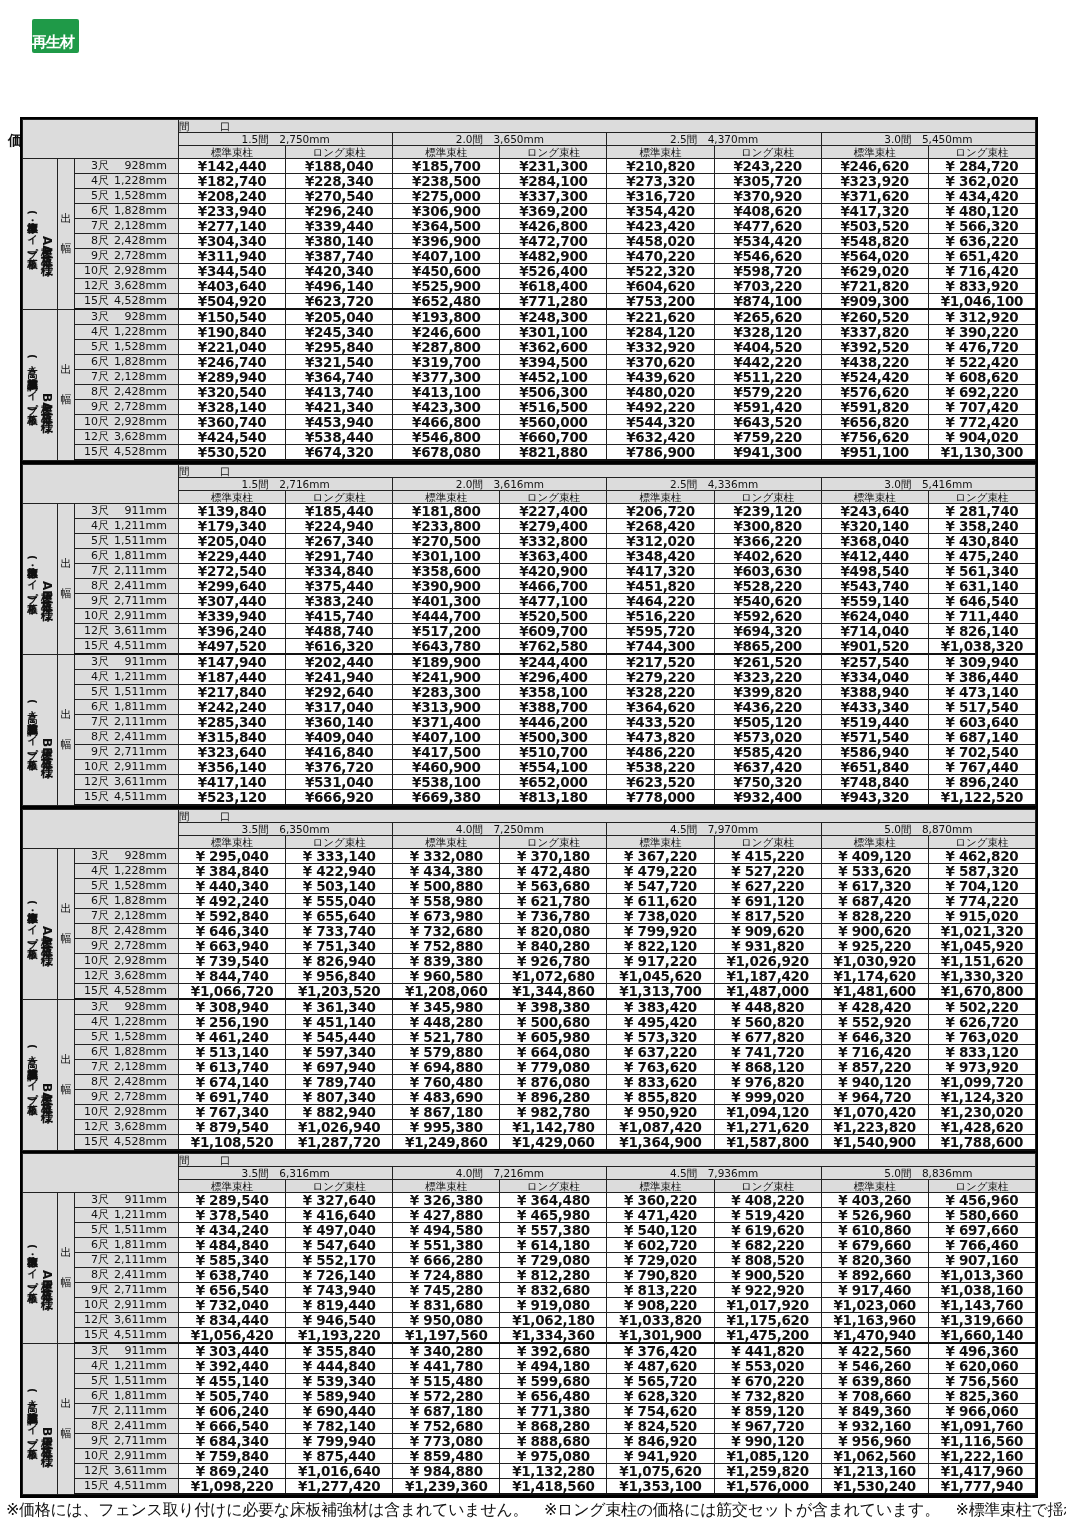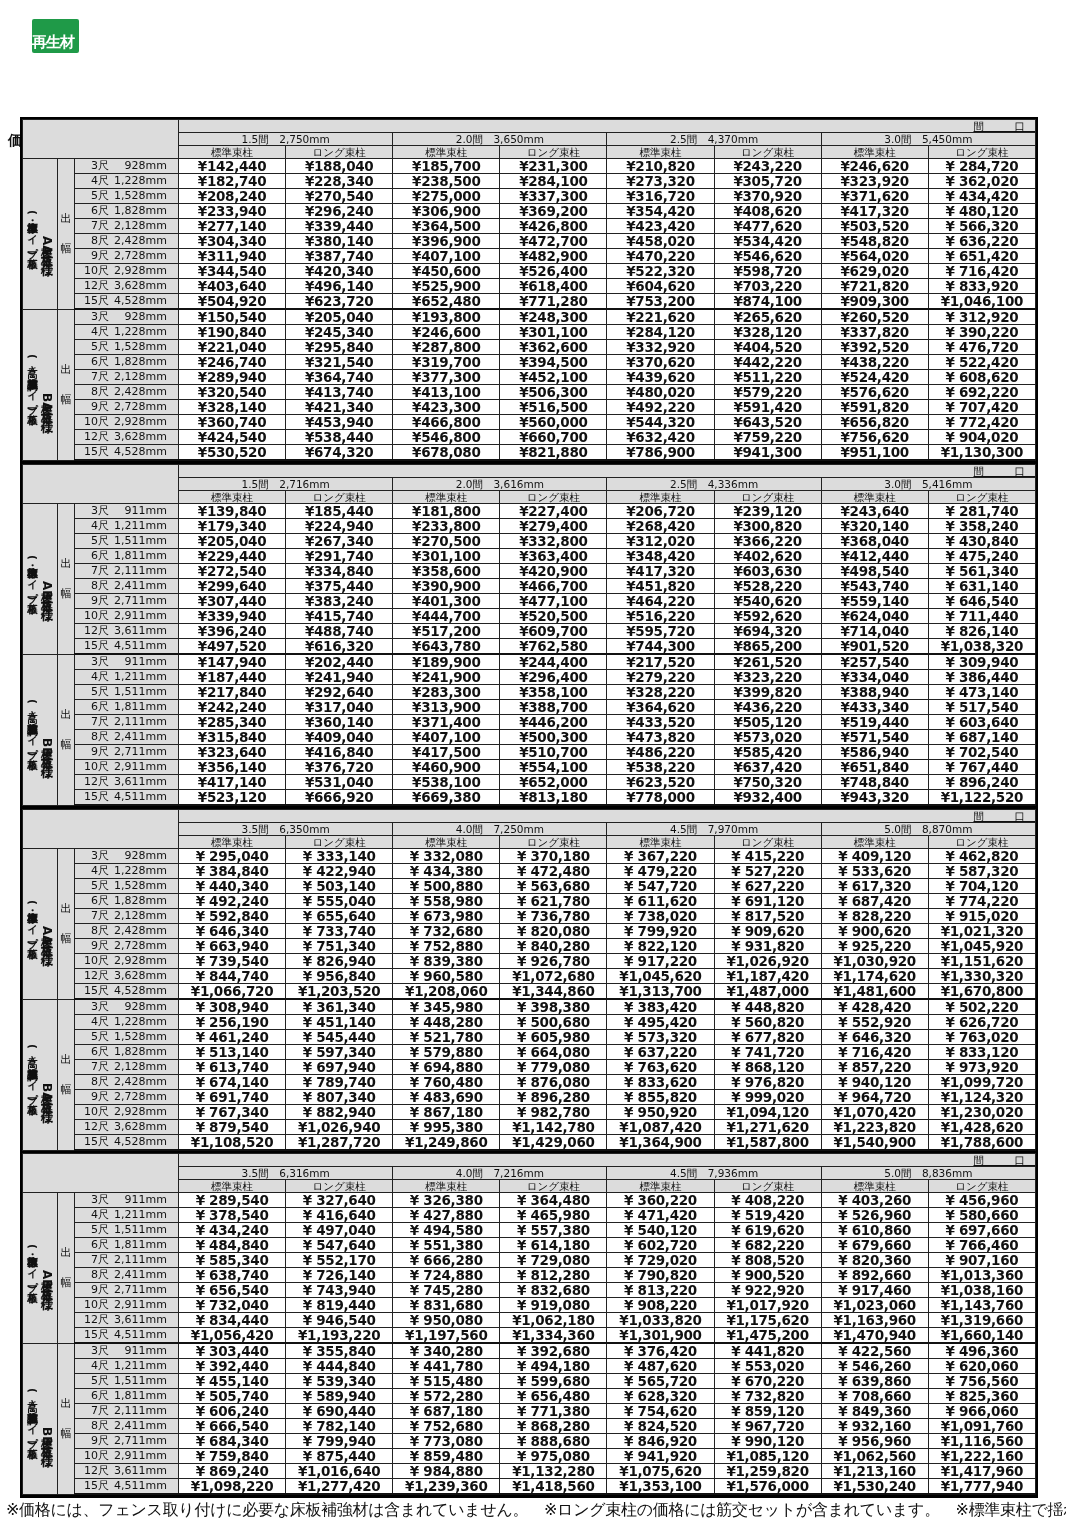--- a/index.html
+++ b/index.html
@@ -9,21 +9,21 @@
           background: #1f9a48; border-radius: 2px; color: #fff; font-weight: bold;
           font-size: 15px; line-height: 19px; padding-top: 14px; box-sizing: border-box; letter-spacing: -1px; }
   .logo span { display: block; }
   .title { position: absolute; left: 8px; top: 92px; font-size: 14px; font-weight: bold; white-space: nowrap; margin-top: 40px; }
   .title .sub { font-size: 11px; font-weight: normal; }
   .block { position: absolute; left: 20px; width: 1018px; border: 2px solid #000; border-bottom-width: 3px; box-sizing: border-box; background: #fff; }
   table { border-collapse: collapse; width: 100%; table-layout: fixed; }
   td, th { padding: 0; border: 1px solid #222; font-weight: normal; overflow: hidden; white-space: nowrap; }
   th { background: #dcdcdc; font-size: 10.5px; height: 12px; line-height: 12px; }
   th.corner { background: #dcdcdc; }
-  th.kg { text-align: right; padding-left: 412px; letter-spacing: 10px; text-decoration: underline; }
+  th.kg { text-align: left; letter-spacing: 10px; }
   td.price { font-weight: bold; font-size: 13.5px; height: 14px; line-height: 14px; text-align: center; font-family: "DejaVu Sans", sans-serif; letter-spacing: -0.3px; }
   td.spec { background: #dcdcdc; font-weight: bold; font-size: 12px; vertical-align: middle; text-align: center; }
   td.spec .vt { writing-mode: vertical-rl; display: inline-block; line-height: 14px; }
   td.spec .note { font-size: 10.5px; }
   td.dehaba { background: #dcdcdc; font-size: 11px; text-align: center; vertical-align: middle; }
   td.dehaba span { display: block; line-height: 30px; }
   td.size { background: #dcdcdc; font-size: 11px; line-height: 14px; }
   td.size .shaku { display: inline-block; width: 34px; text-align: right; }
   td.size .mm { display: inline-block; width: 58px; text-align: right; padding-right: 2px; }
   tr.grp-end td { border-bottom: 2px solid #111; }

